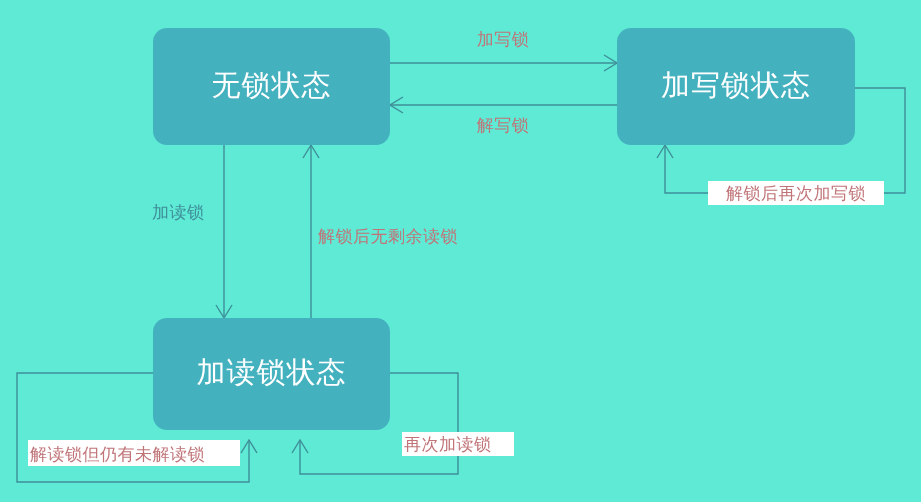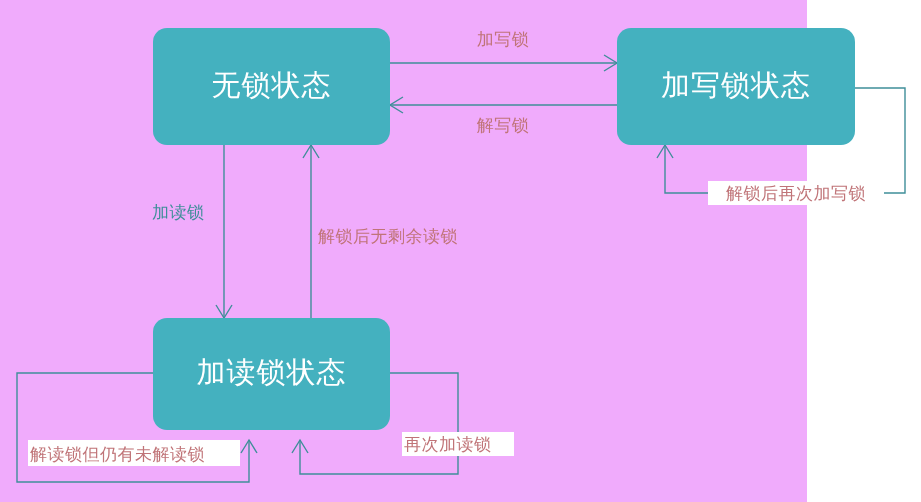--- a/index.html
+++ b/index.html
@@ -8,23 +8,23 @@
     background: #ffffff;
   }
   body {
     width: 921px;
     height: 502px;
     overflow: hidden;
     font-family: "Liberation Serif", "DejaVu Serif", serif;
   }
   #diagram-root {
     position: relative;
-    width: 807px;
+    width: 921px;
     height: 502px;
-    background: #f0abfc;
+    background: #5eead4;
   }
   svg#state-diagram {
     display: block;
     width: 921px;
     height: 502px;
   }
   .state-box-rect {
     fill: #44b1bf;
     stroke: none;
   }

